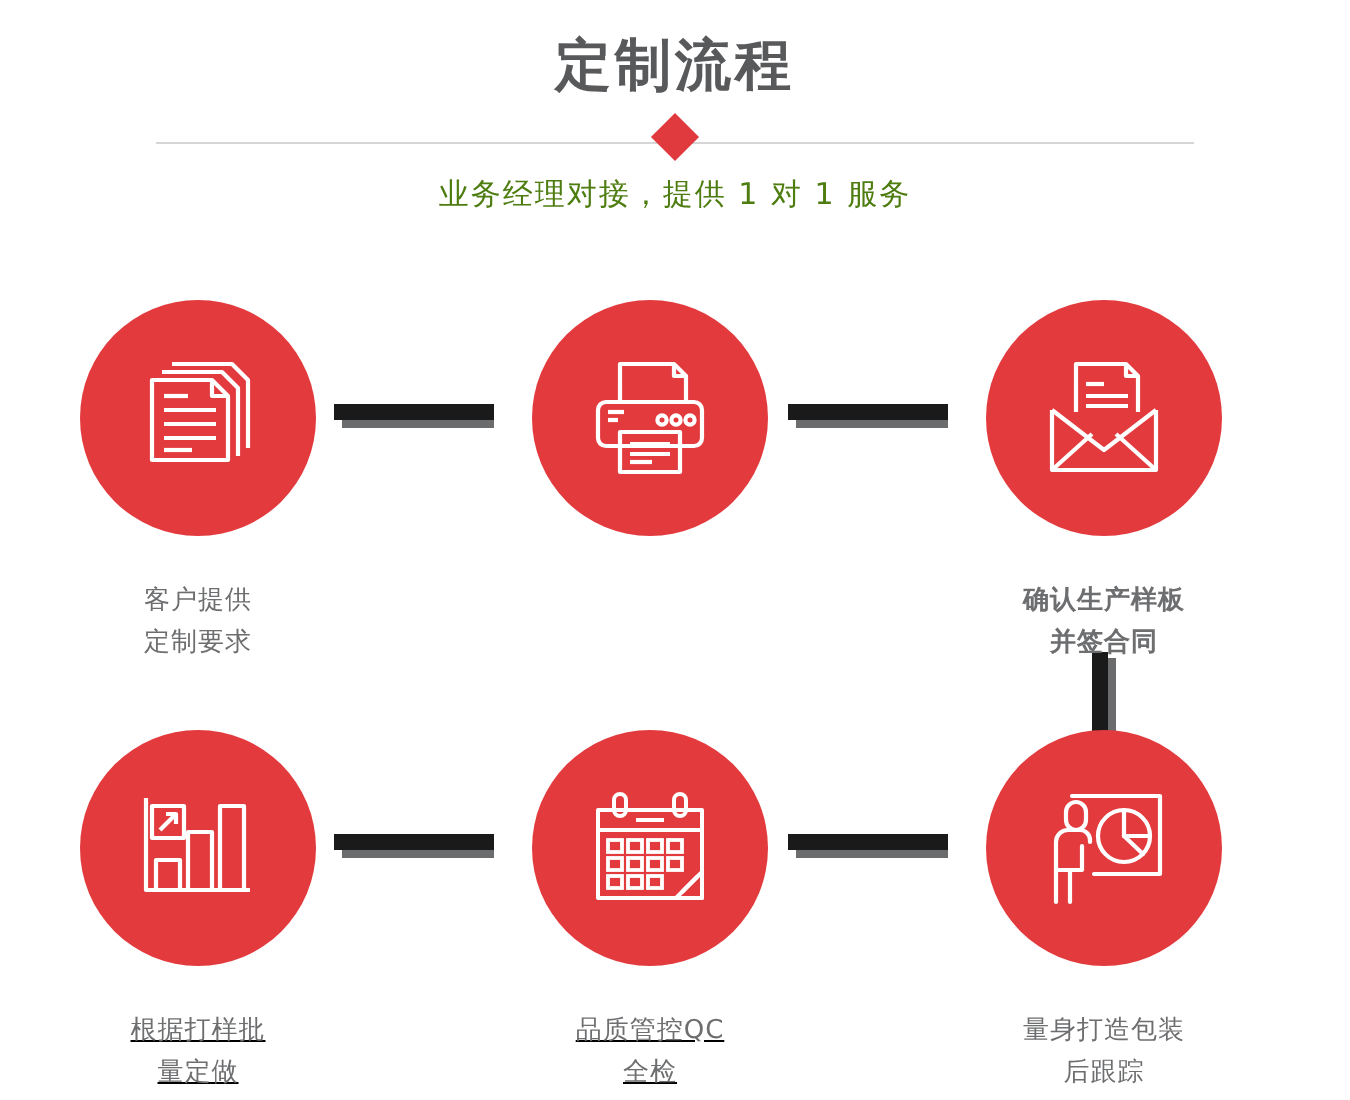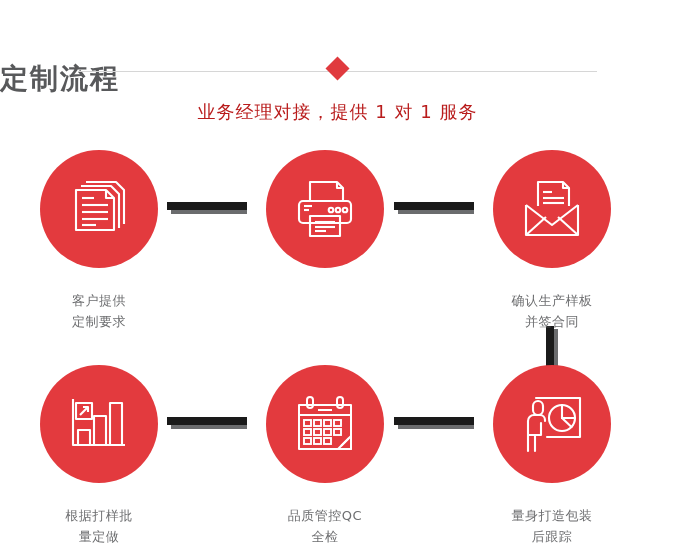--- a/index.html
+++ b/index.html
@@ -21,26 +21,26 @@
     left: 0;
     top: 0;
     width: 675px;
     height: 130px;
   }
   .page-title {
     position: absolute;
     left: 0;
     top: 16px;
     width: 675px;
+    text-align: center;
     font-size: 28px;
     font-weight: bold;
     color: #58595b;
     letter-spacing: 2px;
     line-height: 34px;
-    margin-top: 46px;
   }
   .divider {
     position: absolute;
     left: 78px;
     top: 71px;
     width: 519px;
     height: 1px;
     background: #d6d6d6;
   }
   .diamond {
@@ -48,46 +48,46 @@
     left: 329px;
     top: 60px;
     width: 17px;
     height: 17px;
     background: #e03a3e;
     transform: rotate(45deg);
   }
   .subtitle {
     position: absolute;
     left: 0;
-    top: 101px;
+    top: 86px;
     width: 675px;
     text-align: center;
-    font-size: 18px;
-    color: #b91c1c;
+    font-size: 15px;
+    color: #4d7c0f;
     letter-spacing: 1px;
     line-height: 22px;
   }
 
   
   .flow {
     position: absolute;
     left: 0;
     top: 130px;
     width: 675px;
     height: 420px;
   }
   .node {
     position: absolute;
     width: 160px;
   }
   .node-1 { left: 19px;  top: 20px; }
   .node-2 { left: 245px; top: 20px; }
-  .node-3 { left: 472px; top: 20px; }
-  .node-4 { left: 19px;  top: 235px; }
-  .node-5 { left: 245px; top: 235px; }
+  .node-3 { left: 472px; top: 20px; font-weight: bold; }
+  .node-4 { left: 19px;  top: 235px; text-decoration: underline; }
+  .node-5 { left: 245px; top: 235px; text-decoration: underline; }
   .node-6 { left: 472px; top: 235px; }
 
   .circle {
     position: relative;
     width: 118px;
     height: 118px;
     margin: 0 auto;
     border-radius: 50%;
     background: #e33a3e;
   }

